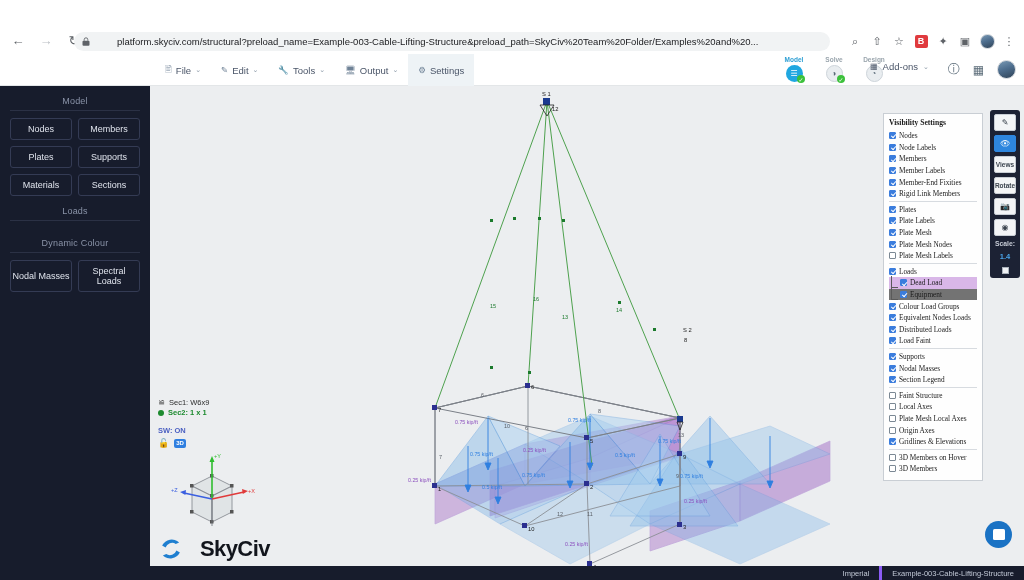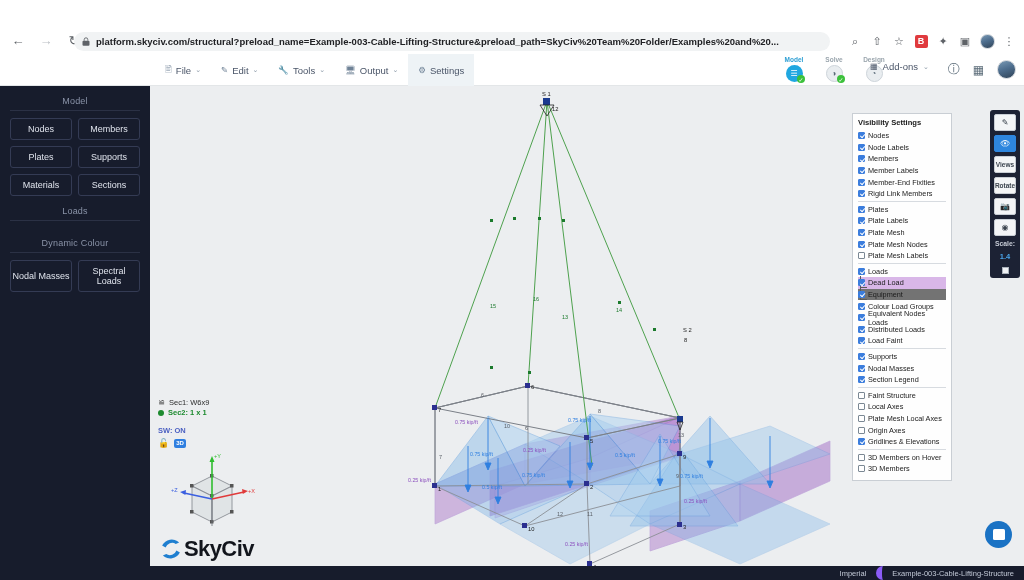--- a/index.html
+++ b/index.html
@@ -53,21 +53,21 @@
   .nav-btn.dim { color: #bdc1c6; }
   .omnibox {
     position: absolute; left: 74px; top: 4px; width: 756px; height: 19px;
     background: #f1f3f4; border-radius: 10px;
     display: flex; align-items: center; padding: 0 8px; gap: 6px;
     overflow: hidden;
   }
   .lock-icon { flex: 0 0 8px; }
   .omnibox-url {
     font-size: 9.5px; color: #202124; white-space: nowrap;
-    overflow: hidden; text-overflow: clip; flex: 1 1 auto; font-weight: bold;
+    overflow: hidden; text-overflow: clip; flex: 1 1 auto; font-weight: normal; margin-left: 21px;
   }
   .tb-icons { position: absolute; right: 4px; top: 3px; display: flex; align-items: center; gap: 0; }
   .tb-ic { width: 22px; height: 20px; display: flex; align-items: center; justify-content: center; color: #5f6368; font-size: 11px; }
   .ext-red {
     width: 13px; height: 13px; background: #e03a3e; border-radius: 2px;
     color: #fff; font-size: 9px; font-weight: bold; display: flex;
     align-items: center; justify-content: center;
   }
   .avatar-pic {
     width: 15px; height: 15px; border-radius: 50%;
@@ -154,32 +154,32 @@
   .sl-text-dark { color: #2d2d2d; }
   .sw-on { position: absolute; left: 8px; top: 340px; font-size: 7.5px; color: #4a5fc1; font-weight: bold; }
   .sw-icons { position: absolute; left: 8px; top: 352px; display: flex; gap: 5px; align-items: center; }
   .sw-lock { color: #1e6fd9; font-size: 9px; }
   .badge3d {
     background: #2f7fe0; color: #fff; font-size: 6px; font-weight: bold;
     border-radius: 2px; padding: 1px 2px; line-height: 7px;
   }
 
   .axis-widget { position: absolute; left: 12px; top: 364px; width: 100px; height: 100px; }
-  .skyciv-logo { position: absolute; left: 8px; top: 450px; display: flex; align-items: center; gap: 0; }
+  .skyciv-logo { position: absolute; left: 8px; top: 450px; display: flex; align-items: center; gap: 16px; }
   .skyciv-word { font-size: 22px; font-weight: bold; color: #12151c; letter-spacing: -0.6px; }
 
   
   .vis-panel {
-    position: absolute; left: 702px; top: 27px; width: 100px;
+    position: absolute; left: 733px; top: 27px; width: 100px;
     background: rgba(255,255,255,0.93); border: 1px solid #c9ced4;
-    padding: 4px 5px 5px; font-size: 7.3px; color: #1a1a1a;
+    padding: 4px 5px 5px; font-size: 7.3px; color: #1a1a1a; font-family: Liberation Serif, serif;
   }
   .vis-title { font-weight: bold; font-size: 7.6px; margin-bottom: 3px; }
   .vis-row { display: flex; align-items: center; gap: 3px; height: 11.6px; }
-  .vis-row.sub { position: relative; }
+  .vis-row.sub { padding-left: 11px; position: relative; }
   .vis-row.hl-dead { background: #d9b7e8; }
   .vis-row.hl-equip { background: #737373; }
   .cbx {
     width: 7px; height: 7px; border: 1px solid #7b8894; background: #fff;
     border-radius: 1px; flex: 0 0 7px; position: relative;
   }
   .cbx.on { background: #3b7ddd; border-color: #3b7ddd; }
   .cbx.on::after {
     content: ""; position: absolute; left: 1.6px; top: 0.2px;
     width: 2.4px; height: 4.4px; border: solid #fff;
@@ -217,21 +217,21 @@
   .chat-inner { width: 12px; height: 11px; background: #fff; border-radius: 1.5px; }
   .version { position: absolute; right: 5px; bottom: 4px; font-size: 6.5px; color: #7d8691; }
 
   
   .statusbar {
     position: absolute; left: 0; bottom: 0; width: 1024px; height: 14px;
     background: #171c2c; color: #c2c9d6; font-size: 7.5px;
     display: flex; justify-content: flex-end; align-items: center;
   }
   .status-cell { padding: 0 10px; height: 14px; display: flex; align-items: center; }
-  .status-cell + .status-cell { border-left: 6px solid #8b5cf6; border-radius: 7px; }
+  .status-cell + .status-cell { border-left: 3px solid #8b5cf6; }
 
   svg { display: block; }
   .lbl-green { fill: #1b7a2c; font-size: 5.5px; font-family: "Liberation Sans", sans-serif; }
   .lbl-gray { fill: #5a5f66; font-size: 5.5px; font-family: "Liberation Sans", sans-serif; }
   .lbl-dark { fill: #222; font-size: 5.8px; font-family: "Liberation Sans", sans-serif; }
   .lbl-load { fill: #2f7fe0; font-size: 5.3px; font-family: "Liberation Sans", sans-serif; }
   .lbl-load-p { fill: #8b4fbe; font-size: 5.3px; font-family: "Liberation Sans", sans-serif; }
 </style>
 </head>
 <body>

